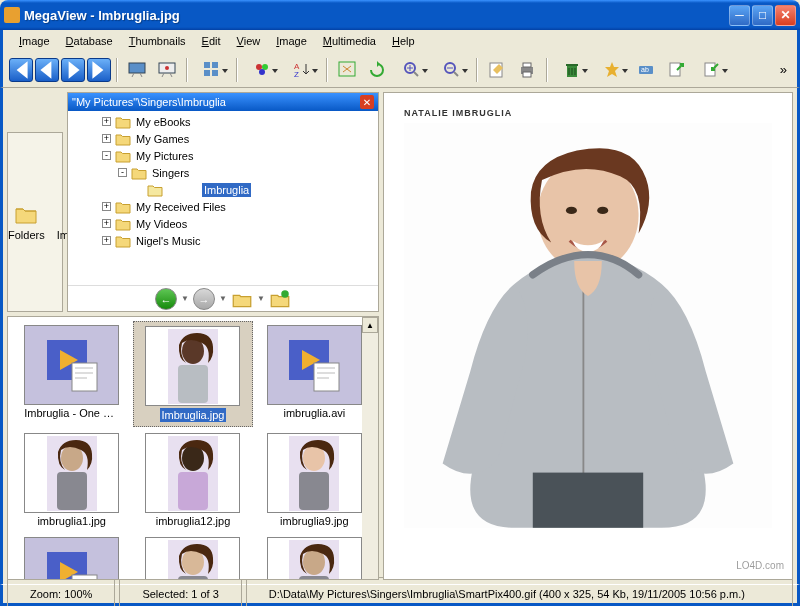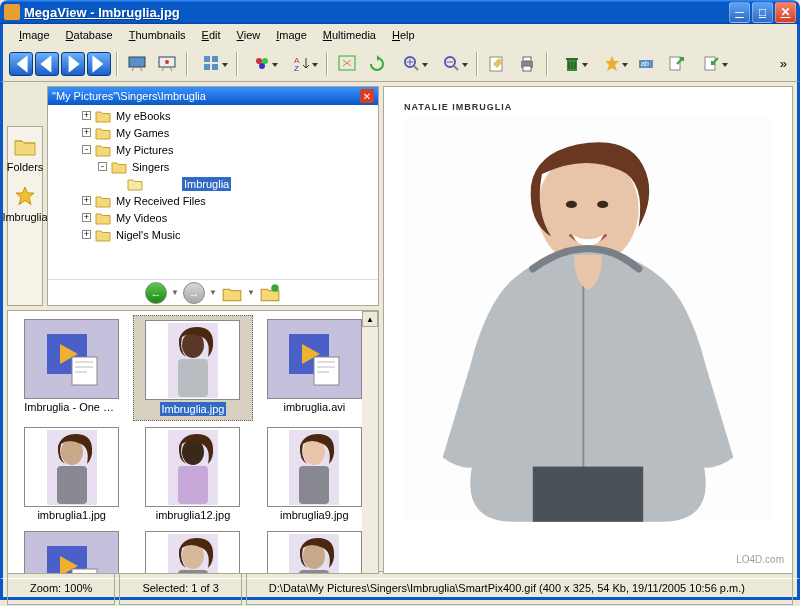--- a/index.html
+++ b/index.html
@@ -1,18 +1,18 @@
 <!DOCTYPE html>
 <html><head>
 <meta charset="utf-8">
 <style>
 * { margin: 0; padding: 0; box-sizing: border-box; }
 body { font-family: Tahoma, sans-serif; font-size: 11px; background: #ece9d8; width: 800px; height: 606px; overflow: hidden; }
 
-.titlebar { height: 24px; background: linear-gradient(to bottom, #3a92ff 0%, #0858c5 10%, #0858c5 90%, #0341a5 100%); display: flex; align-items: center; padding: 0 4px; color: white; border-radius: 8px 8px 0 0; text-decoration: underline; }
+.titlebar { height: 30px; background: linear-gradient(to bottom, #3a92ff 0%, #0858c5 10%, #0858c5 90%, #0341a5 100%); display: flex; align-items: center; padding: 0 4px; color: white; border-radius: 8px 8px 0 0; }
 .titlebar .icon { width: 16px; height: 16px; background: #e8a030; margin-right: 4px; border-radius: 2px; }
 .titlebar .title { flex: 1; font-weight: bold; font-size: 13px; text-shadow: 1px 1px 1px rgba(0,0,0,0.3); }
 .winbtn { width: 21px; height: 21px; margin-left: 2px; border-radius: 3px; border: 1px solid rgba(255,255,255,0.3); display: flex; align-items: center; justify-content: center; font-family: Arial; font-weight: bold; font-size: 12px; color: white; }
 .winbtn.min, .winbtn.max { background: linear-gradient(to bottom, #5ba5f5, #2f6ac5); }
 .winbtn.close { background: linear-gradient(to bottom, #f5826f, #d73e21); }
 
 .menubar { height: 22px; background: #ece9d8; display: flex; align-items: center; padding: 2px 8px; border-left: 3px solid #0858c5; border-right: 3px solid #0858c5; }
 .menubar .item { padding: 2px 8px; cursor: default; }
 .menubar .item:first-letter { text-decoration: underline; }
 
@@ -22,21 +22,21 @@
 .tbtn.drop { width: 38px; }
 .tbtn .dropcaret { position: absolute; right: 2px; top: 12px; border-left: 3px solid transparent; border-right: 3px solid transparent; border-top: 4px solid #333; }
 .sep { width: 2px; height: 24px; border-left: 1px solid #aca899; border-right: 1px solid #fff; margin: 0 3px; }
 .navbtn { width: 24px; height: 24px; background: linear-gradient(to bottom, #6bb0f8, #1a5fc8); border: 1px solid #0a3a8a; border-radius: 3px; display: flex; align-items: center; justify-content: center; color: white; }
 
 .body { display: flex; height: 496px; border-left: 3px solid #0858c5; border-right: 3px solid #0858c5; }
 .left { width: 380px; display: flex; flex-direction: column; background: #ece9d8; }
 .right { flex: 1; background: white; border: 1px solid #aca899; margin: 4px 4px 4px 0; position: relative; overflow: hidden; }
 
 .upper { height: 220px; display: flex; margin: 4px; }
-.sidetabs { width: 36px; background: #f5f3e8; border: 1px solid #aca899; display: flex; flex-direction: column; align-items: center; padding: 8px 0; gap: 12px; margin-top: 40px; }
+.sidetabs { width: 56px; background: #f5f3e8; border: 1px solid #aca899; display: flex; flex-direction: row; align-items: center; padding: 8px 0; gap: 12px; margin-top: 40px; }
 .sidetab { display: flex; flex-direction: column; align-items: center; gap: 2px; cursor: default; }
 .sidetab svg { width: 24px; height: 24px; }
 
 .treewrap { flex: 1; border: 1px solid #aca899; margin-left: 4px; display: flex; flex-direction: column; background: white; }
 .treeheader { height: 18px; background: linear-gradient(to bottom, #3a92ff, #0858c5); color: white; display: flex; align-items: center; padding: 0 4px; font-size: 11px; }
 .treeheader .closebtn { width: 14px; height: 14px; background: #d73e21; color: white; display: flex; align-items: center; justify-content: center; margin-left: auto; font-size: 10px; border-radius: 2px; }
 .tree { flex: 1; overflow: auto; padding: 2px; }
 .treenode { display: flex; align-items: center; height: 17px; white-space: nowrap; }
 .expand { width: 9px; height: 9px; border: 1px solid #888; margin-right: 4px; display: flex; align-items: center; justify-content: center; font-size: 9px; line-height: 1; }
 .folder-ico { width: 16px; height: 14px; margin-right: 3px; }

